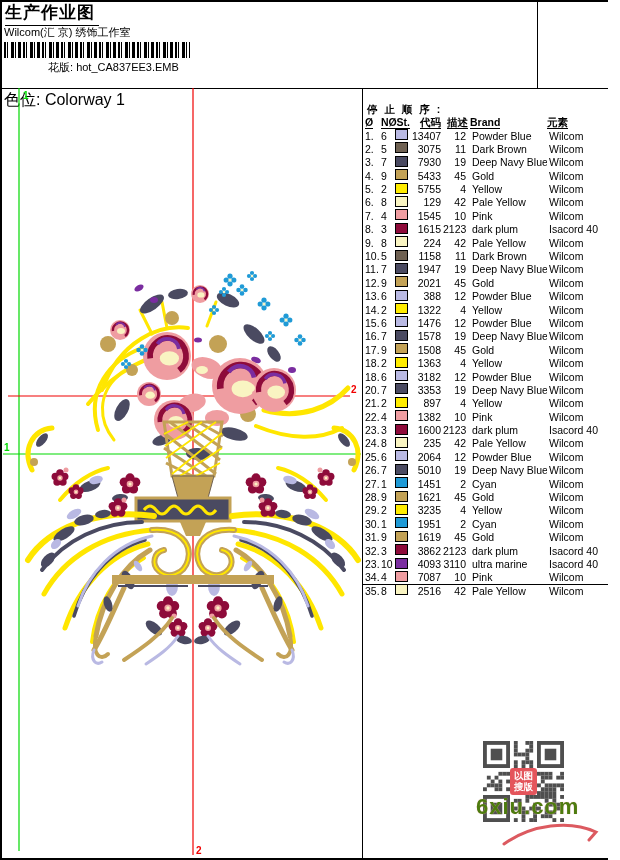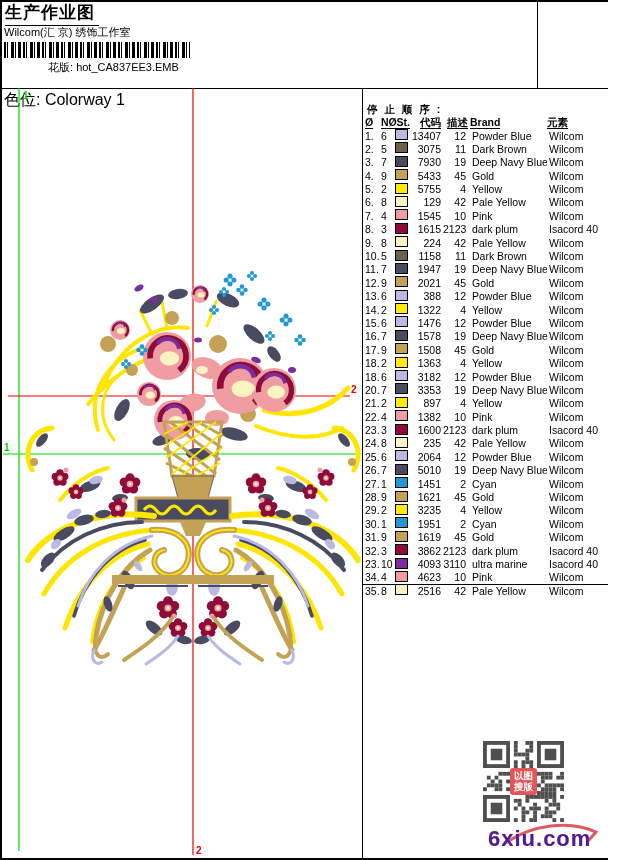--- a/index.html
+++ b/index.html
@@ -31,22 +31,22 @@
   .c-brand,.h-brand{padding-left:2px;white-space:nowrap;}
   .chip{width:11px;height:9px;border:1px solid #000;display:inline-block;}
   .tbl-bottom{position:absolute;left:362px;top:584px;width:256px;height:1px;background:#000;}
   
   .design-svg{position:absolute;left:2px;top:88px;}
   
   .qr{position:absolute;left:483px;top:741px;width:81px;height:81px;}
   .stamp{position:absolute;left:510px;top:768px;width:27px;height:27px;background:#e4555c;
          border-radius:3px;color:#fff;font-size:9.5px;line-height:11px;text-align:center;
          font-weight:bold;padding-top:2px;box-sizing:border-box;}
-  .wm{position:absolute;left:476px;top:826px;font-size:22px;font-weight:bold;color:#4c1d95;
-      letter-spacing:1px;text-shadow:0 0 1px #f3b3b5;margin-left:12px;}
+  .wm{position:absolute;left:476px;top:794px;font-size:22px;font-weight:bold;color:#4d7c0f;
+      letter-spacing:1px;text-shadow:0 0 1px #f3b3b5;}
   .swoosh{position:absolute;left:470px;top:812px;}
 </style>
 </head>
 <body>
 
 <div class="page">
   <div class="frame"></div>
 
   <div class="title">生产作业图</div>
   <div class="studio">Wilcom(汇 京) 绣饰工作室</div>
@@ -560,21 +560,21 @@
           <span class="c-st">4093</span>
           <span class="c-code">3110</span>
           <span class="c-desc">ultra marine</span>
           <span class="c-brand">Isacord 40</span>
           <span class="c-elem"></span>
         </div>
         <div class="trow">
           <span class="c-idx">34.</span>
           <span class="c-no">4</span>
           <span class="c-chip"><span class="chip" style="background: rgb(239, 157, 161);"></span></span>
-          <span class="c-st">4623</span>
+          <span class="c-st">7087</span>
           <span class="c-code">10</span>
           <span class="c-desc">Pink</span>
           <span class="c-brand">Wilcom</span>
           <span class="c-elem"></span>
         </div>
         <div class="trow">
           <span class="c-idx">35.</span>
           <span class="c-no">8</span>
           <span class="c-chip"><span class="chip" style="background: rgb(249, 244, 194);"></span></span>
           <span class="c-st">2516</span>

